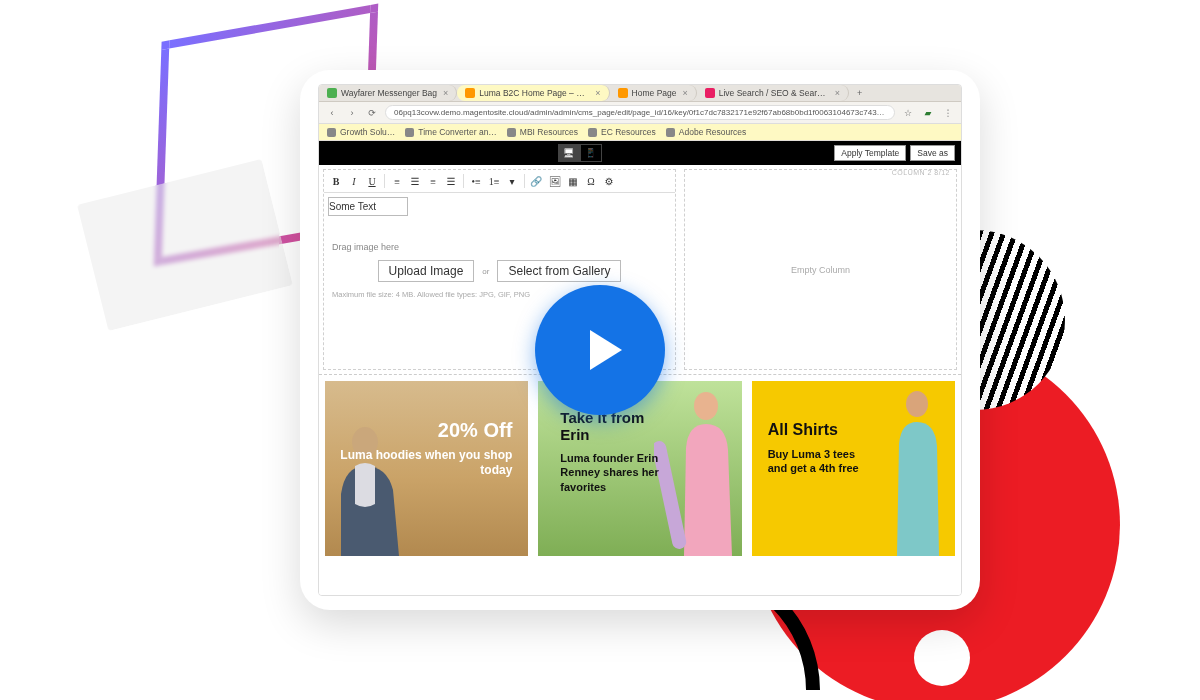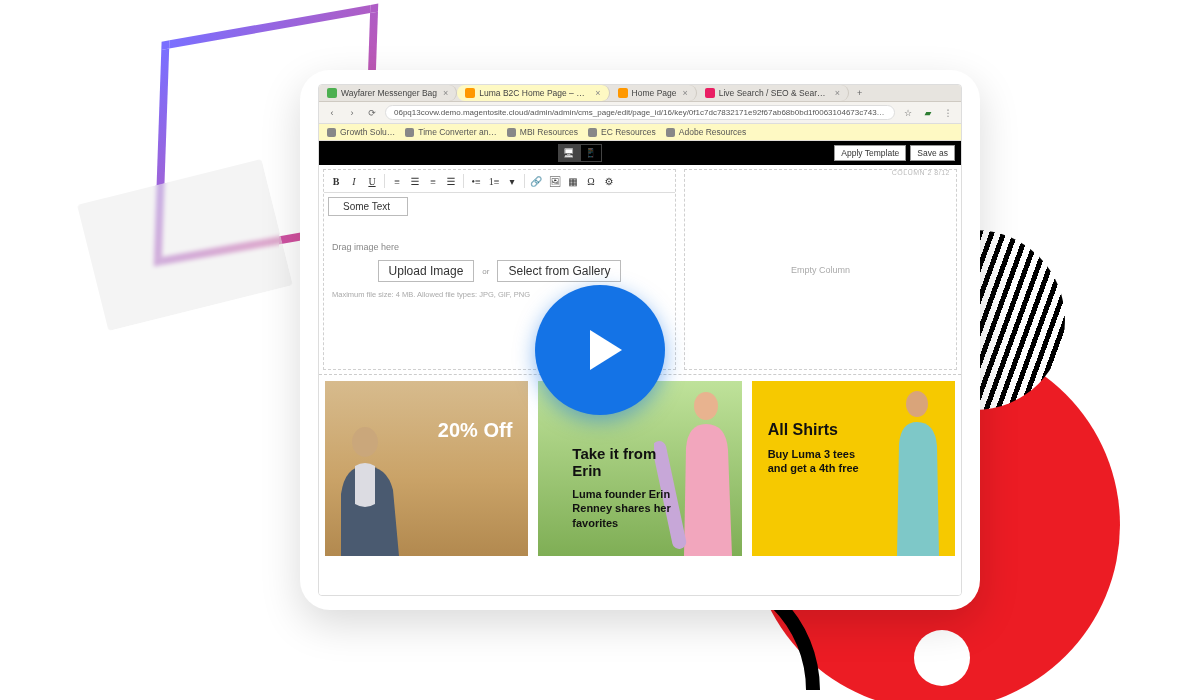--- a/index.html
+++ b/index.html
@@ -46,21 +46,21 @@
   
   .canvas { flex: 1; background: #fff; overflow: hidden; display: flex; flex-direction: column; }
   .row1 { display: flex; border-bottom: 1px dashed #ccc; height: 210px; }
   .col { flex: 1; border: 1px dashed #d0d0d0; margin: 4px; position: relative; }
   .col .colhdr { position: absolute; top: -1px; right: 6px; font-size: 7px; color: #bbb; letter-spacing: 0.5px; }
 
   .rtebar { display: flex; gap: 2px; padding: 3px 4px; border-bottom: 1px solid #ddd; flex-wrap: wrap; background: #fff; }
   .rtebar .rb { width: 16px; height: 16px; display: flex; align-items: center; justify-content: center; font-size: 10px; font-family: Georgia, serif; color: #333; border-radius: 2px; cursor: pointer; }
   .rtebar .sep { width: 1px; height: 14px; background: #ddd; margin: 1px 2px; }
 
-  .textedit { margin: 4px; border: 1px solid #bbb; padding: 3px 14px; font-size: 10px; color: #333; display: inline-block; min-width: 80px; }
+  .textedit { margin: 4px; border: 1px solid #bbb; padding: 3px 0; font-size: 10px; color: #333; display: inline-block; min-width: 80px; }
 
   .dropzone { text-align: left; padding: 22px 8px 8px; color: #888; }
   .dropzone .dhint { font-size: 9px; margin-bottom: 8px; }
   .dropzone .dbtns { display: flex; gap: 8px; align-items: center; justify-content: center; }
   .dropzone .db { border: 1px solid #bbb; background: #fff; padding: 3px 10px; font-size: 12px; color: #333; cursor: pointer; }
   .dropzone .or { font-size: 8px; color: #999; }
   .dropzone .dmeta { font-size: 7.5px; color: #aaa; margin-top: 8px; }
 
   .emptycol { display: flex; align-items: center; justify-content: center; color: #aaa; font-size: 9px; height: 100%; }
 
@@ -70,21 +70,21 @@
   .card.c2 { background: linear-gradient(180deg, #bfe29a 0%, #7fae55 100%); }
   .card.c3 { background: #f6c900; }
   .card .person { position: absolute; bottom: 0; }
   .card.c1 .person { left: -4px; width: 100px; height: 140px; }
   .card.c2 .person { right: -8px; width: 96px; height: 172px; }
   .card.c3 .person { right: -4px; width: 86px; height: 172px; }
   .ctxt { position: absolute; padding: 0 10px; }
   .card.c1 .ctxt { right: 6px; top: 38px; text-align: right; color: #fff; }
   .card.c1 .h { font-size: 20px; font-weight: 800; }
   .card.c1 .p { font-size: 12px; font-weight: 700; margin-top: 6px; line-height: 1.25; }
-  .card.c2 .ctxt { left: 24px; top: 28px; color: #111; max-width: 120px; margin-top: 36px; }
+  .card.c2 .ctxt { left: 12px; top: 28px; color: #111; max-width: 120px; }
   .card.c2 .h { font-size: 15px; font-weight: 800; }
   .card.c2 .p { font-size: 11px; font-weight: 700; margin-top: 8px; line-height: 1.3; }
   .card.c3 .ctxt { left: 6px; top: 40px; color: #111; max-width: 120px; }
   .card.c3 .h { font-size: 16px; font-weight: 800; }
   .card.c3 .p { font-size: 11px; font-weight: 700; margin-top: 8px; line-height: 1.3; }
 
   
   .play { position: absolute; left: 50%; top: 50%; width: 130px; height: 130px; margin: -65px 0 0 -65px; border-radius: 50%; background: #1473e6; display: flex; align-items: center; justify-content: center; cursor: pointer; box-shadow: 0 6px 20px rgba(20,115,230,0.5); }
   .play svg { width: 48px; height: 48px; margin-left: 8px; }
 
@@ -228,20 +228,21 @@
       <div class="row2">
         <div class="card c1">
 
           <svg class="silh person" viewBox="0 0 100 140">
             <ellipse cx="44" cy="26" rx="13" ry="15" fill="#caa77b"></ellipse>
             <path d="M20 140 L20 78 Q24 50 44 50 Q66 50 72 74 L78 140 Z" fill="#4a5a70"></path>
             <path d="M34 50 Q44 44 54 50 L54 88 Q44 94 34 88 Z" fill="#dcdce2"></path>
           </svg>
           <div class="ctxt">
             <div class="h">20% Off</div>
+            <div class="p">Luma hoodies when you shop today</div>
           </div>
         </div>
         <div class="card c2">
           <svg class="silh person" viewBox="0 0 96 172">
             <ellipse cx="52" cy="22" rx="12" ry="14" fill="#e8b38f"></ellipse>
             <path d="M30 172 L32 64 Q34 40 52 40 Q72 40 74 66 L78 172 Z" fill="#f2a6bd"></path>
             <rect x="8" y="56" width="14" height="110" rx="7" fill="#c7a7d8" transform="rotate(-12 15 110)"></rect>
           </svg>
           <div class="ctxt">
             <div class="h">Take it from Erin</div>

